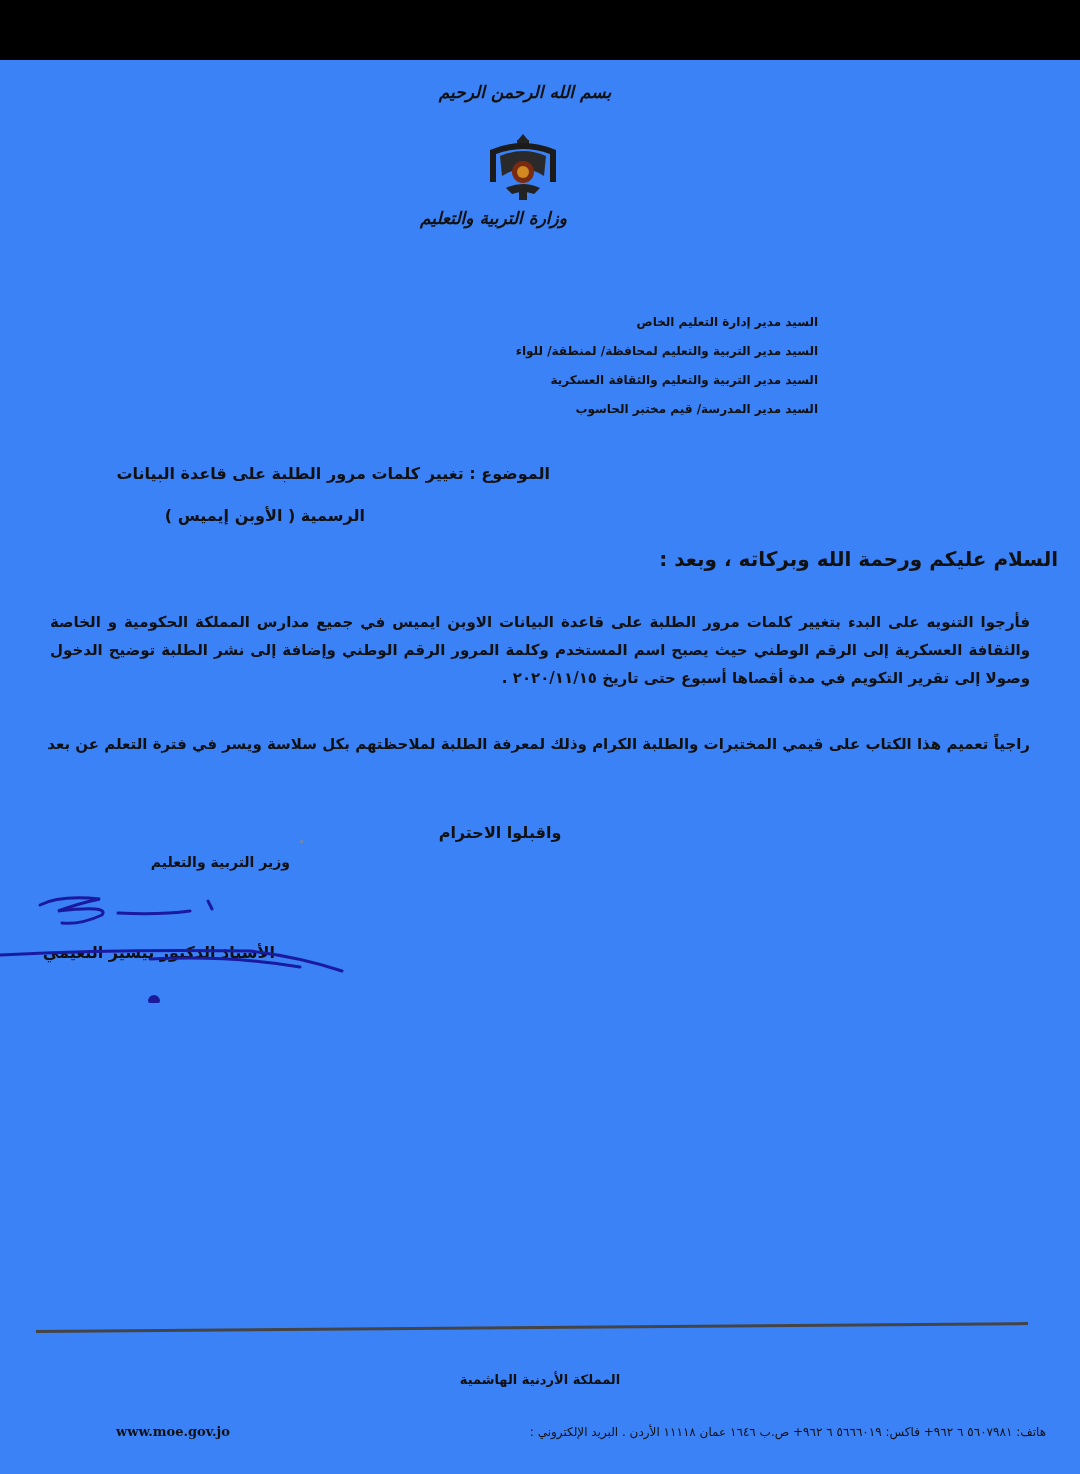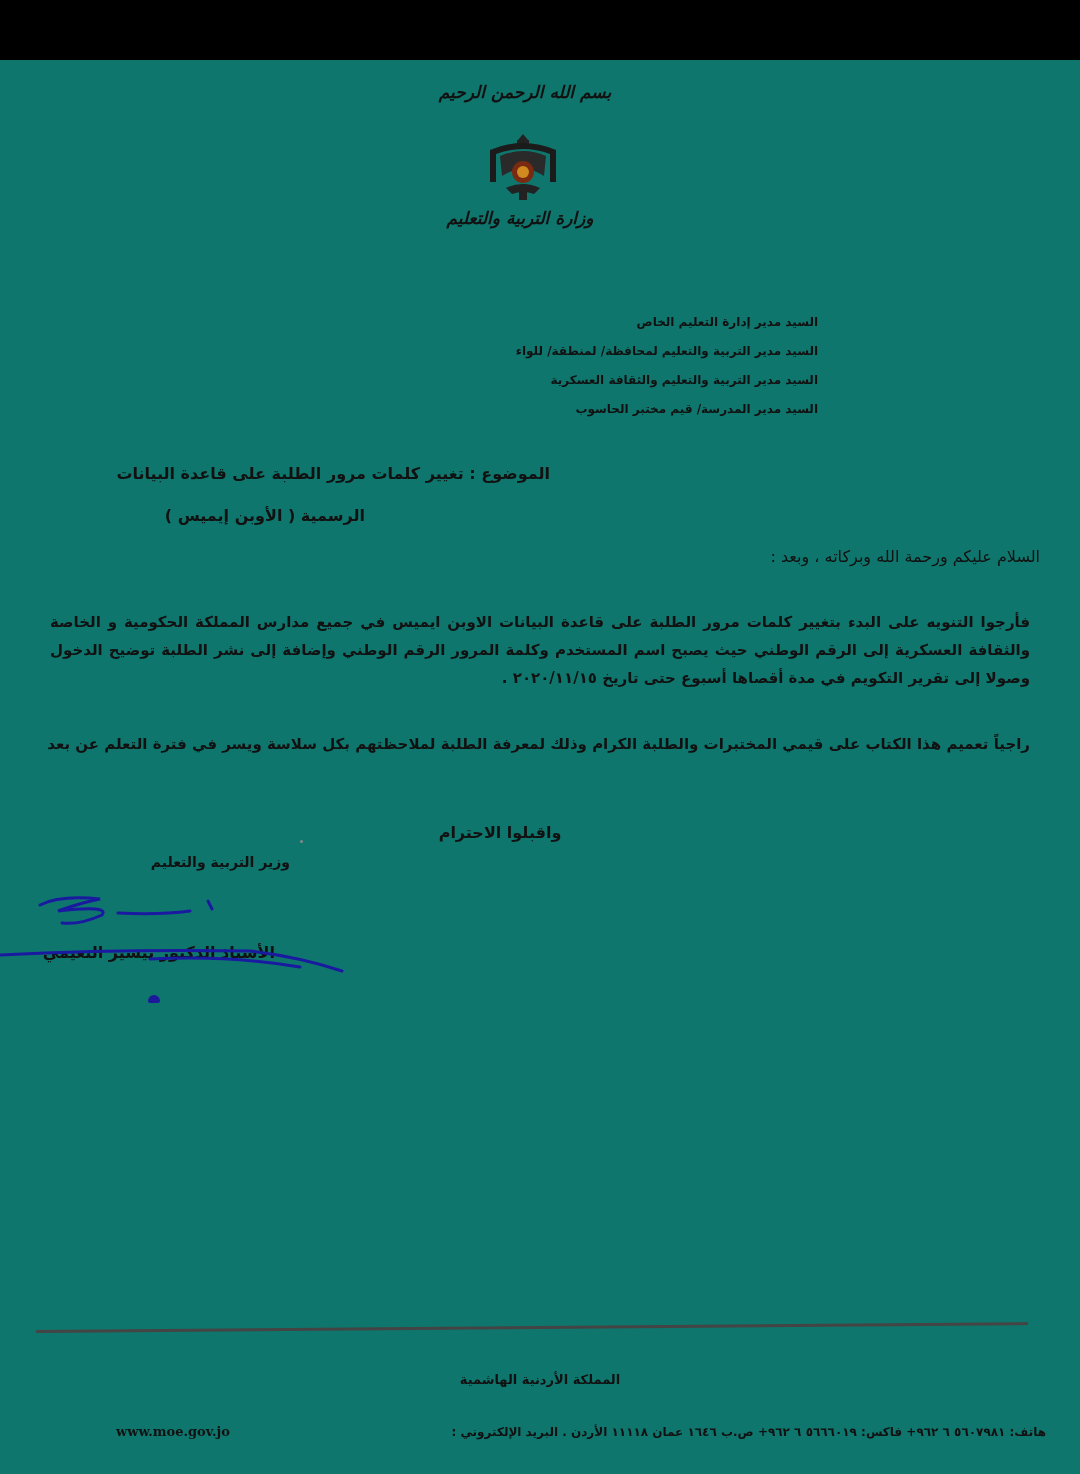--- a/index.html
+++ b/index.html
@@ -1,43 +1,43 @@
 <!DOCTYPE html>
 <html><head>
 <meta charset="utf-8">
 <style>
   html, body { margin:0; padding:0; }
   body { width:1080px; height:1474px; background:#000; position:relative; overflow:hidden;
          font-family:"DejaVu Sans", sans-serif; color:#111; }
   .topbar { position:absolute; left:0; top:0; width:1080px; height:60px; background:#000; }
-  .page { position:absolute; left:0; top:60px; width:1080px; height:1414px; background:#0f766e; }
+  .page { position:absolute; left:0; top:60px; width:1080px; height:1414px; background:#3b82f6; }
   .abs { position:absolute; }
   .rtl { direction:rtl; text-align:right; }
   .basmala { left:430px; top:22px; width:190px; text-align:center; font-family:"DejaVu Serif", serif;
              font-style:italic; font-size:17px; font-weight:bold; }
   .emblem { left:484px; top:72px; width:78px; height:72px; }
-  .ministry { left:420px; top:148px; width:200px; text-align:center; font-family:"DejaVu Serif", serif;
+  .ministry { left:420px; top:148px; width:200px; font-family:"DejaVu Serif", serif;
               font-style:italic; font-size:17px; font-weight:bold; }
   .refblock { left:830px; top:186px; width:196px; font-size:15px; font-weight:bold; line-height:27px; }
   .recipients { left:340px; top:248px; width:478px; font-size:12px; font-weight:bold; line-height:29px; }
   .subject { left:80px; top:398px; width:470px; font-size:16px; font-weight:bold; line-height:32px; }
   .subject .line2 { padding-right:185px;margin-top:10px; }
-  .greeting { left:612px; top:487px; width:428px; font-size:16px; font-weight:normal; }
+  .greeting { left:630px; top:487px; width:428px; font-size:20px; font-weight:bold; }
   .para1 { left:50px; top:548px; width:980px; font-size:15px; font-weight:bold; line-height:28px; text-align:justify; }
   .para2 { left:36px; top:670px; width:994px; font-size:15px; font-weight:bold; line-height:28px; }
   .closing { left:400px; top:763px; width:200px; text-align:center; font-size:16px; font-weight:bold; }
   .dot { left:300px; top:780px; width:3px; height:3px; background:#888; border-radius:50%; }
   .sigtitle { left:30px; top:794px; width:260px; font-size:14px; font-weight:bold;text-align:right; }
   .signame { left:30px; top:883px; width:245px; font-size:16px; font-weight:bold; }
   .signature { left:0px; top:815px; width:360px; height:130px; }
   .sigmark { left:148px; top:935px; width:12px; height:8px; background:#1a1a9a; border-radius:6px 6px 2px 2px; }
   .rule { left:36px; top:1266px; width:992px; height:3px; background:#444; transform:rotate(-0.45deg); }
   .country { left:380px; top:1312px; width:320px; text-align:center; font-size:13px; font-weight:bold; }
   .contact { left:100px; top:1364px; width:930px; display:flex; justify-content:space-between; align-items:center;margin-left:16px; }
-  .contact .ar { direction:rtl; font-size:12px; font-weight:bold; }
+  .contact .ar { direction:rtl; font-size:12px; font-weight:normal; }
   .contact .web { font-family:"DejaVu Serif", serif; font-size:13px; font-weight:bold; }
 </style>
 </head>
 <body>
 
 <div class="topbar"></div>
 
 <div class="page">
 
   <div class="abs basmala rtl" style="text-align:center">بسم الله الرحمن الرحيم</div>

